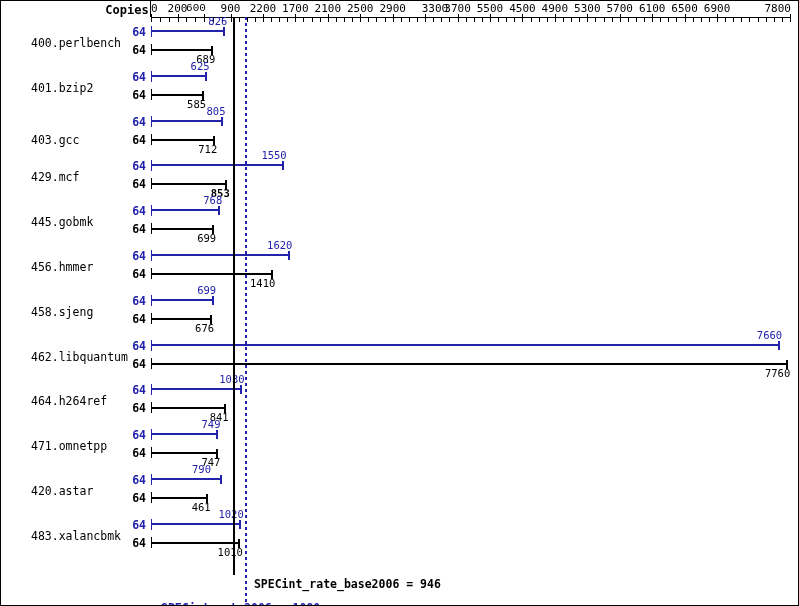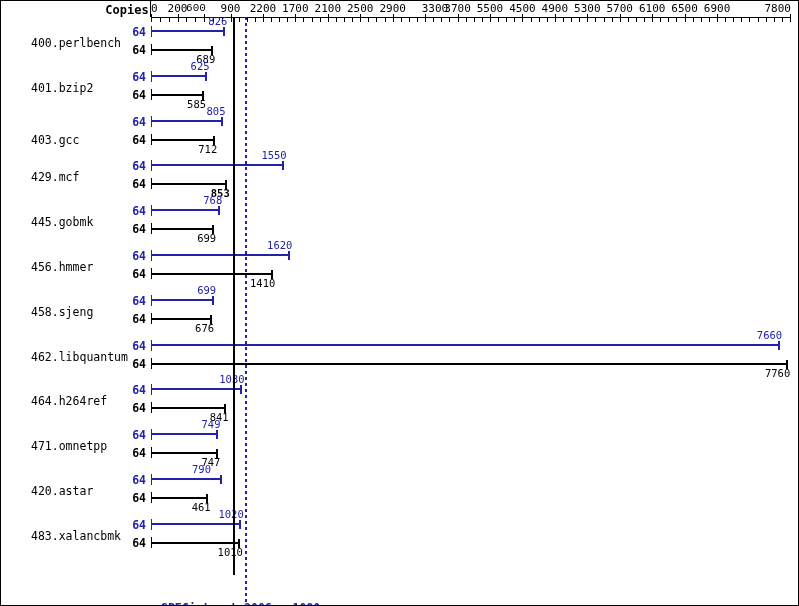--- a/index.html
+++ b/index.html
@@ -415,15 +415,16 @@
       <div class="copies-val base" style="top: 535.8px;">64</div>
       <div class="bar-start base" style="top: 535.8px;"></div>
       <div class="bar base" style="left: 150px; top: 540.8px; width: 88.4196px;"></div>
       <div class="bar-cap base" style="left: 237.42px; top: 537.8px;"></div>
       <div class="val-label base" style="top: 544.8px; left: 216.62px;">1010</div>
     </div>
 
   <div id="base-line" style="left: 232.23px; height: 557.6px;"></div>
   <div id="peak-line" style="left: 243.907px; height: 587.6px;"></div>
 
+  <div id="base-line-caption" style="left: 252.907px; top: 575.6px;">SPECint_rate_base2006 = 946</div>
   <div id="peak-line-caption" style="left: 160px; top: 599.6px;">SPECint_rate2006 = 1090</div>
 
 </div>
 
 </body></html>

